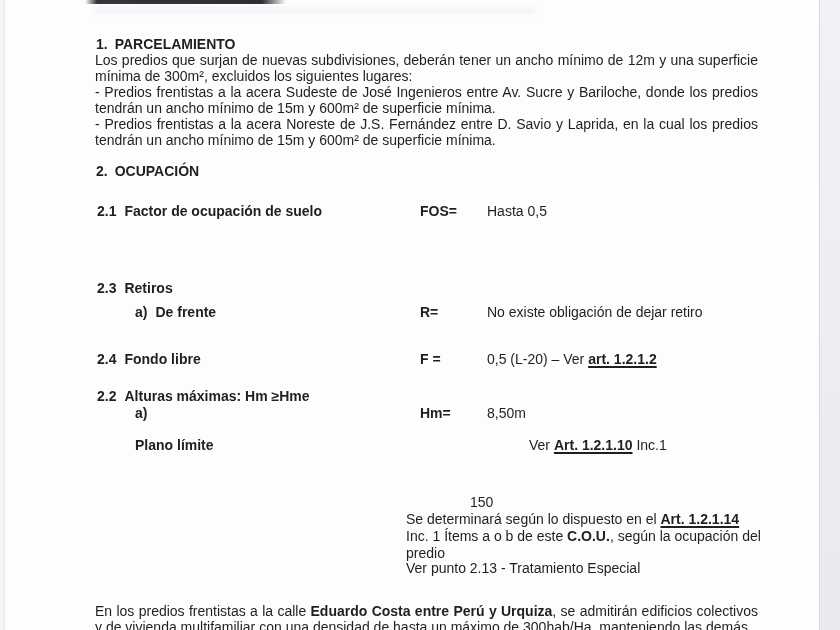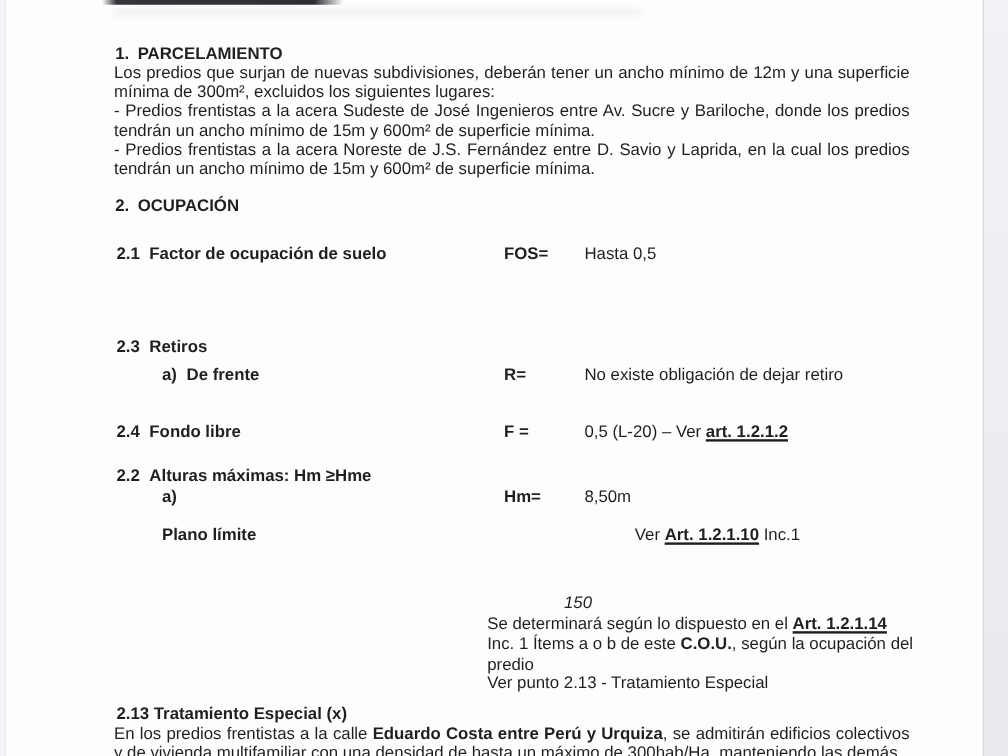--- a/index.html
+++ b/index.html
@@ -41,21 +41,21 @@
   .para { position: absolute; left: 95px; width: 663px; text-align: justify; }
   .row { position: absolute; left: 0; width: 732px; height: 17px; }
   .c1 { position: absolute; left: 97px; font-weight: 700; white-space: nowrap; }
   .c1 .marker { margin-right: 8px; }
   .c1.indent { left: 135px; }
   .c2 { position: absolute; left: 420px; font-weight: 700; white-space: nowrap; }
   .c2.plain { font-weight: 400; }
   .c3 { position: absolute; left: 487px; font-weight: 400; white-space: nowrap; }
   .c3.shift { left: 516px; margin-left: 13px; }
   .note { position: absolute; left: 406px; font-weight: 400; white-space: nowrap; }
-  .denominator { position: absolute; left: 470px; font-weight: 400; font-style: italic; }
+  .denominator { position: absolute; left: 470px; font-weight: 400; }
   .ref-link { font-weight: 700; text-decoration: underline; text-decoration-thickness: 1.8px; text-underline-offset: 2px; }
   .frac-top { text-decoration: underline; text-decoration-thickness: 1.4px; text-underline-offset: 3px; }
   .b { font-weight: 700; }
 </style>
 </head>
 <body>
 
 <div class="scan-bar"></div>
 <div class="scan-smudge"></div>
 
@@ -132,21 +132,18 @@
   <div class="row" style="top:528px">
     <span class="note"><span>Inc. 1 Ítems a o b de este </span><span class="b">C.O.U.</span><span>, según la ocupación del</span></span>
   </div>
   <div class="row" style="top:545px">
     <span class="note">predio</span>
   </div>
   <div class="row" style="top:560px">
     <span class="note">Ver punto 2.13 - Tratamiento Especial</span>
   </div>
 
-  <div class="h" style="left:97px; top:586px">
-    <span>2.13 Tratamiento Especial (x)</span>
-  </div>
   <p class="para" style="top:603px"><span>En los predios frentistas a la calle </span><span class="b">Eduardo Costa entre Perú y Urquiza</span><span>, se admitirán edificios colectivos y de vivienda multifamiliar con una densidad de hasta un máximo de 300hab/Ha, manteniendo las demás</span></p>
 
 </div>
 
 <div class="edge-left"></div>
 <div class="edge-right"></div>
 
 </body></html>

